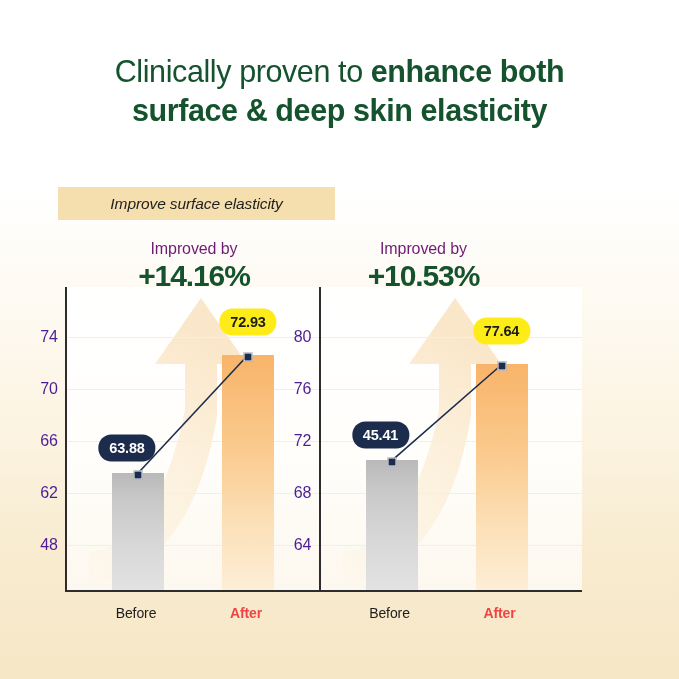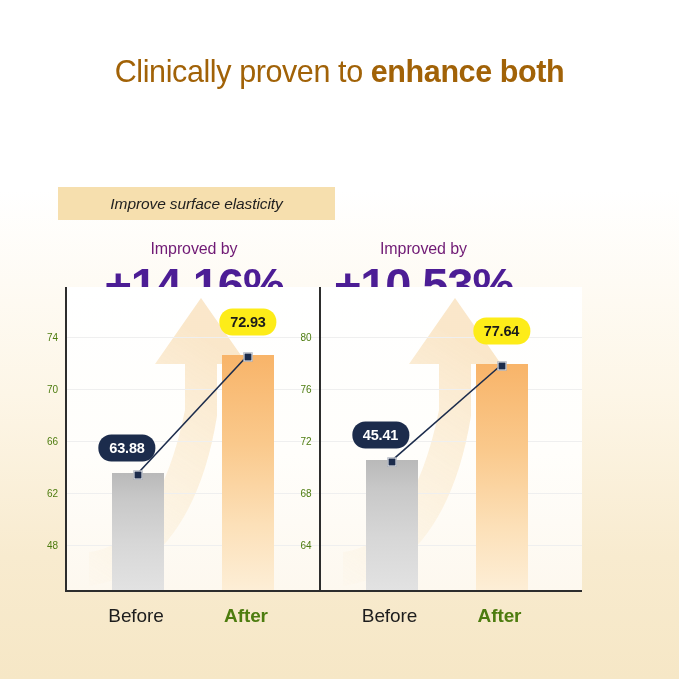--- a/index.html
+++ b/index.html
@@ -18,21 +18,21 @@
 
   
   .title-block {
     width: 679px;
     padding-top: 52px;
     text-align: center;
     line-height: 1.28;
   }
   .title-line {
     font-size: 30.5px;
-    color: #a16207;
+    color: #14532d;
     letter-spacing: -0.4px;
     white-space: nowrap;
   }
   .t-light { font-weight: 400; }
   .t-bold  { font-weight: 700; }
 
   
   .panels {
     position: absolute;
     top: 180px;
@@ -75,23 +75,23 @@
   .panel.left  .improved { left: 68px; }
   .panel.right .improved { left: 16px; }
 
   .improved-label {
     font-size: 16px;
     color: #701a75;
     font-weight: 400;
     letter-spacing: -0.1px;
   }
   .improved-value {
-    font-size: 47px;
+    font-size: 30px;
     font-weight: 700;
-    color: #4c1d95;
+    color: #14532d;
     letter-spacing: -1.1px;
     margin-top: 2px;
     line-height: 1.05;
   }
 
   
   .chart {
     position: absolute;
     top: 107px;
     height: 312px;
@@ -129,22 +129,22 @@
     width: 100%;
     height: 1px;
     background: #efefef;
   }
 
   .ytick {
     position: absolute;
     right: 100%;
     margin-right: 9px;
     transform: translateY(-50%);
-    font-size: 10px;
-    color: #4d7c0f;
+    font-size: 16px;
+    color: #4c1d95;
     white-space: nowrap;
     text-align: right;
   }
 
   
   .bar {
     position: absolute;
     bottom: 0;
     width: 52px;
   }
@@ -188,31 +188,32 @@
     position: absolute;
     left: 37px;
     top: 312px;
     width: 263px;
     height: 30px;
   }
   .xlabel {
     position: absolute;
     top: 6px;
     transform: translateX(-50%);
-    font-size: 19px;
+    font-size: 14px;
     letter-spacing: -0.1px;
   }
   .xlabel.before { left: 71px;  color: #1d1d1d; font-weight: 400; }
-  .xlabel.after  { left: 181px; color: #4d7c0f; font-weight: 700; }
+  .xlabel.after  { left: 181px; color: #ef4444; font-weight: 700; }
 </style>
 </head>
 <body>
 
 <div class="title-block">
   <div class="title-line"><span class="t-light">Clinically proven to </span><span class="t-bold">enhance both</span></div>
+  <div class="title-line"><span class="t-bold">surface &amp; deep skin elasticity</span></div>
 </div>
 
 <div class="panels">
 
   <div class="panel left">
 
     <div class="badge">Improve surface elasticity</div>
 
     <div class="improved">
       <div class="improved-label">Improved by</div>

